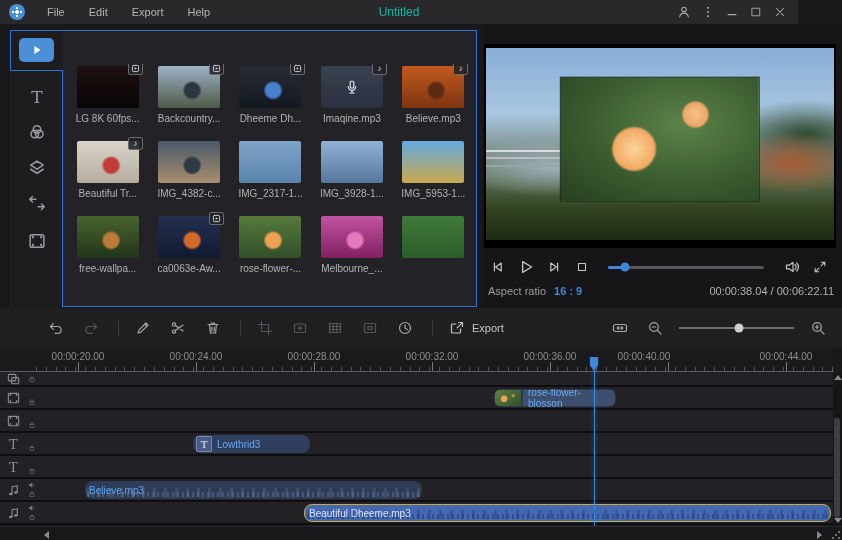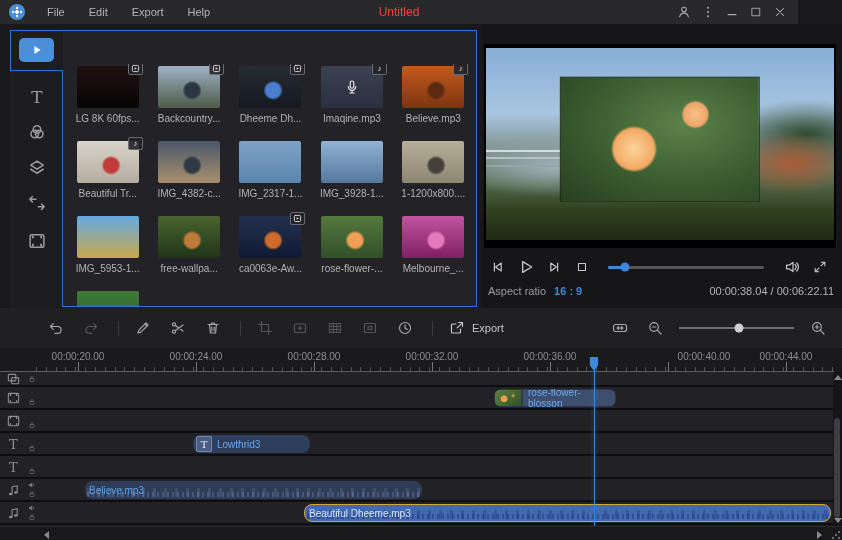--- a/index.html
+++ b/index.html
@@ -10,21 +10,21 @@
            display:flex;align-items:center;z-index:20;}
   .logo{width:16px;height:16px;border-radius:50%;margin:0 10px 0 9px;flex:0 0 auto;
         background:
           radial-gradient(circle 1.4px at 8px 4px,#fff 98%,transparent),
           radial-gradient(circle 1.4px at 8px 12px,#fff 98%,transparent),
           radial-gradient(circle 1.4px at 4px 8px,#fff 98%,transparent),
           radial-gradient(circle 1.4px at 12px 8px,#fff 98%,transparent),
           radial-gradient(circle 2px at 8px 8px,#fff 98%,transparent),
           #4a8fd8;}
   .menu-item{padding:0 12px;color:#b4b4b4;cursor:default;}
-  .win-title{position:absolute;left:0;right:0;text-align:center;font-size:12px;color:#ef4444;pointer-events:none;}
+  .win-title{position:absolute;left:0;right:0;text-align:center;font-size:12px;color:#14b8a6;pointer-events:none;}
   .win-controls{margin-left:auto;display:flex;align-items:center;gap:4px;padding-right:8px;z-index:2;}
   .wbtn{width:20px;height:18px;display:flex;align-items:center;justify-content:center;color:#adadad;}
   
   .ic{display:inline-flex;align-items:center;justify-content:center;}
   .ic svg{width:100%;height:100%;}
   .ic-12{width:12px;height:12px;} .ic-14{width:14px;height:14px;} .ic-16{width:16px;height:16px;}
   .ic-18{width:18px;height:18px;} .ic-20{width:20px;height:20px;}
   
   .lib-panel{position:absolute;left:10px;top:30px;width:467px;height:277px;}
   .bl{position:absolute;background:#2d74d8;z-index:6;}
@@ -309,24 +309,20 @@
           </div>
           <div class="media-item">
             <div class="thumb" style="background: linear-gradient(rgb(127, 163, 200) 0%, rgb(90, 132, 172) 100%);"></div>
             <div class="mname">IMG_2317-1...</div>
           </div>
           <div class="media-item">
             <div class="thumb" style="background: linear-gradient(rgb(144, 179, 213) 0%, rgb(85, 119, 155) 100%);"></div>
             <div class="mname">IMG_3928-1...</div>
           </div>
           <div class="media-item">
-            <div class="thumb" style="background: radial-gradient(13px at 55% 58%, rgb(69, 65, 58) 0%, rgb(69, 65, 58) 55%, rgba(0, 0, 0, 0) 75%), linear-gradient(rgb(182, 174, 151) 0%, rgb(141, 134, 113) 100%);"></div>
-            <div class="mname">1-1200x800....</div>
-          </div>
-          <div class="media-item">
             <div class="thumb" style="background: linear-gradient(rgb(100, 169, 225) 0%, rgb(201, 169, 78) 100%);"></div>
             <div class="mname">IMG_5953-1...</div>
           </div>
           <div class="media-item">
             <div class="thumb" style="background: radial-gradient(13px at 55% 58%, rgb(191, 122, 57) 0%, rgb(191, 122, 57) 55%, rgba(0, 0, 0, 0) 75%), linear-gradient(rgb(72, 100, 47) 0%, rgb(34, 53, 26) 100%);"></div>
             <div class="mname">free-wallpa...</div>
           </div>
           <div class="media-item">
             <div class="thumb" style="background: radial-gradient(13px at 55% 58%, rgb(208, 106, 40) 0%, rgb(208, 106, 40) 55%, rgba(0, 0, 0, 0) 75%), linear-gradient(rgb(36, 48, 78) 0%, rgb(16, 26, 50) 100%);">
               <span class="badge">
@@ -557,21 +553,21 @@
   <div class="r-label" style="left: 78px;">00:00:20.00</div>
       <div class="major-tick" style="left: 78px;"></div>
       <div class="r-label" style="left: 196px;">00:00:24.00</div>
       <div class="major-tick" style="left: 196px;"></div>
       <div class="r-label" style="left: 314px;">00:00:28.00</div>
       <div class="major-tick" style="left: 314px;"></div>
       <div class="r-label" style="left: 432px;">00:00:32.00</div>
       <div class="major-tick" style="left: 432px;"></div>
       <div class="r-label" style="left: 550px;">00:00:36.00</div>
       <div class="major-tick" style="left: 550px;"></div>
-      <div class="r-label" style="left: 704px;">00:00:40.00</div>
+      <div class="r-label" style="left: 644px;">00:00:40.00</div>
       <div class="major-tick" style="left: 668px;"></div>
       <div class="r-label" style="left: 786px;">00:00:44.00</div>
       <div class="major-tick" style="left: 786px;"></div>
     </div>
   <div class="tracks" id="tracks">
       <div class="track" style="top: 0px; height: 15px;">
         <span class="ic tk-icon">
           <svg viewBox="0 0 16 16" fill="none" stroke="currentColor" stroke-width="1.2" stroke-linecap="round" stroke-linejoin="round">
             <rect x="2.5" y="3" width="8" height="7" rx="1"></rect>
             <rect x="6" y="6.5" width="7.5" height="6.5" rx="1"></rect>

